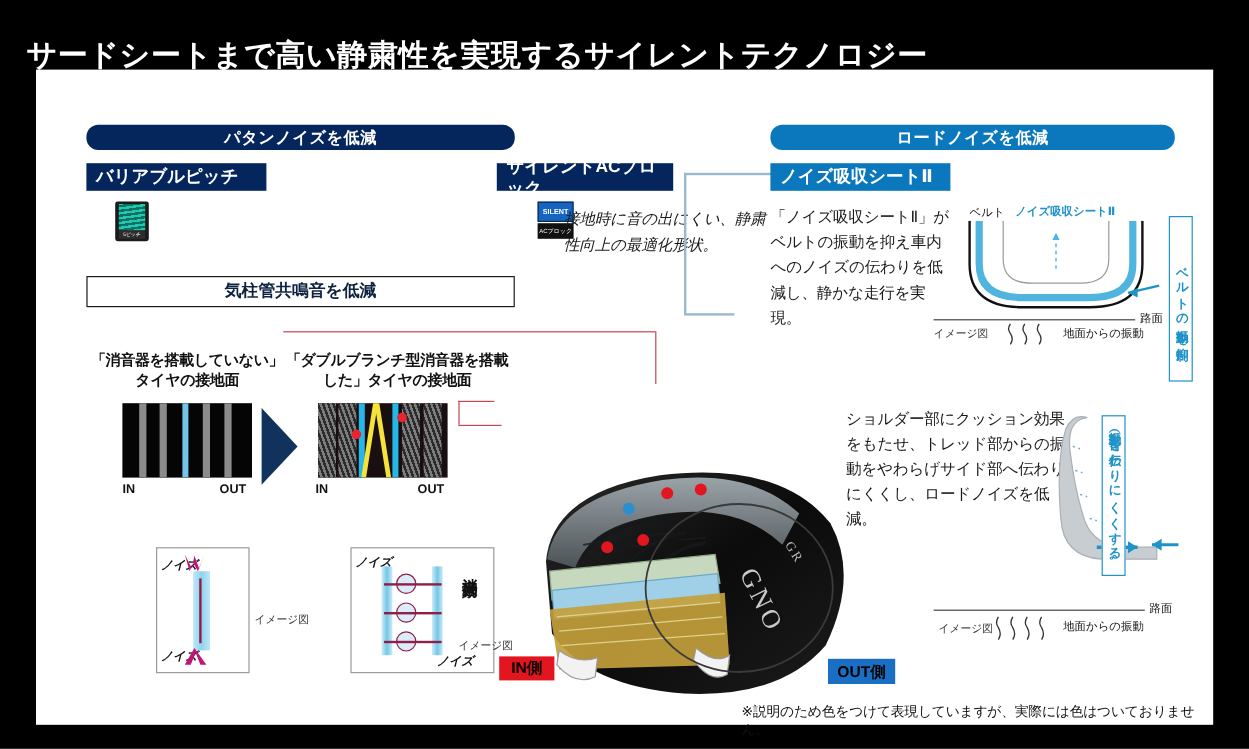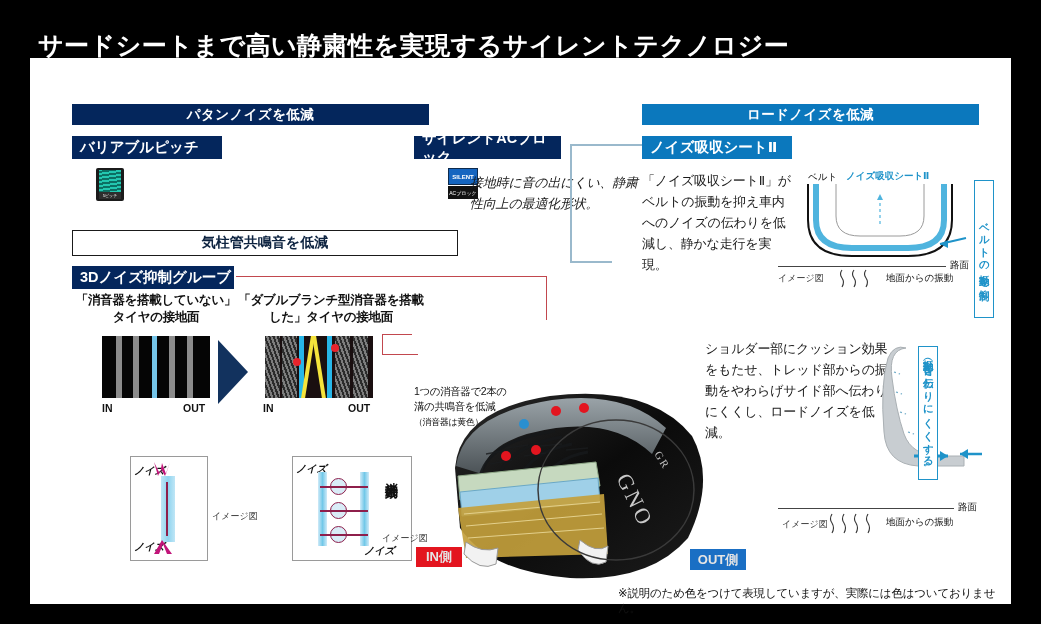--- a/index.html
+++ b/index.html
@@ -11,34 +11,34 @@
     position: relative;
   }
 
   
   .title-bar {
     position: absolute; left: 0; top: 0; width: 1041px; height: 55px;
     display: flex; align-items: center;
   }
   .title-text {
     color: #ffffff; font-size: 25px; font-weight: 700;
-    letter-spacing: .5px; padding-left: 38px; margin-top: 35px;
+    letter-spacing: .5px; padding-left: 22px; margin-top: 35px;
   }
 
   
   .canvas {
     position: absolute; left: 30px; top: 58px;
     width: 981px; height: 546px; background: #ffffff;
   }
 
   
   .sec-bar {
     position: absolute; color: #fff; font-weight: 700;
     display: flex; align-items: center; justify-content: center;
-    font-size: 13.5px; letter-spacing: .4px;
+    font-size: 13.5px; letter-spacing: .4px; border-radius: 10px;
   }
   .sec-bar.navy { background: #04265c; }
   .sec-bar.blue { background: #0b78bd; }
 
   .bar-pattern { left: 42px;  top: 46px;  width: 357px; height: 21px; }
   .bar-road    { left: 612px; top: 46px;  width: 337px; height: 21px; }
 
   
   .sub-tab {
     position: absolute; color: #fff; font-weight: 700; font-size: 14.5px;
@@ -89,21 +89,21 @@
     display:flex; align-items:center; justify-content:center;
   }
   .ico-ac .bot {
     position:absolute; left:0; top:18px; width:30px; height:13px;
     background:#111; color:#fff; font-size:5px;
     display:flex; align-items:center; justify-content:center;
   }
 
   
   .outline-box {
-    position: absolute; left: 42px; top: 172px; width: 386px; height: 26px;
+    position: absolute; left: 42px; top: 172px; width: 357px; height: 26px;
     border: 1.5px solid #1a1a1a; background:#fff;
     display: flex; align-items: center; justify-content: center;
     font-size: 14px; font-weight: 700; color: #0d2340;
   }
   .conn-ac-v  { position:absolute; left:540px; top:86px; width:1.5px; height:118px; background:#9ab9cc; }
   .conn-ac-h  { position:absolute; left:540px; top:86px; width:110px; height:1.5px; background:#9ab9cc; }
   .conn-ac-b  { position:absolute; left:540px; top:203px; width:42px;  height:1.5px; background:#9ab9cc; }
 
   .conn-red-h { position:absolute; left:206px; top:218px; width:310px; height:1.3px; background:#c2474e; }
   .conn-red-v { position:absolute; left:516px; top:218px; width:1.3px; height:44px;  background:#c2474e; }
@@ -217,21 +217,21 @@
     position:absolute; border:1.2px solid #1f93c9; background:#fff;
     writing-mode: vertical-rl; font-size:10.5px; color:#1f93c9;
     font-weight:700; display:flex; align-items:center; justify-content:center;
     letter-spacing:1px; line-height:1.1;
   }
   .vcall-1 { left:944px; top:122px; width:20px; height:138px; }
   .vcall-2 { left:888px; top:288px; width:20px; height:134px; }
 
   
   .side-tag {
-    position:absolute; color:#e5e5e5; font-weight:700; font-size:13px;
+    position:absolute; color:#000000; font-weight:700; font-size:13px;
     display:flex; align-items:center; justify-content:center;text-align:right;
   }
   .tag-in  { left:386px; top:489px; width:46px; height:20px; background:#e3151f; }
   .tag-out { left:660px; top:491px; width:56px; height:21px; background:#1a6fc4; }
 
   .footnote {
     position:absolute; left:588px; top:528px;
     font-size:11.5px; color:#111; letter-spacing:-.2px;
   }
 </style>
@@ -259,21 +259,20 @@
     <div class="bot">ACブロック</div>
   </div>
   <div class="para para-ac">接地時に音の出にくい、静粛性向上の最適化形状。</div>
 
   <div class="conn-ac-h"></div>
   <div class="conn-ac-v"></div>
   <div class="conn-ac-b"></div>
 
   <div class="outline-box">気柱管共鳴音を低減</div>
 
-  <div class="sub-tab navy tab-3dg">3Dノイズ抑制グルーブ</div>
   <div class="conn-red-h"></div>
   <div class="conn-red-v"></div>
 
   <div class="cmp-cap cmp-cap-r">「ダブルブランチ型消音器を搭載した」タイヤの接地面</div>
   <div class="cmp-cap cmp-cap-l">「消音器を搭載していない」タイヤの接地面</div>
 
   <div class="tread-l">
     <div class="rib" style="left:14px"></div>
     <div class="rib" style="left:31px"></div>
     <div class="grv" style="left:50px"></div>
@@ -297,24 +296,20 @@
     <div class="dot" style="left:28px; top:22px;"></div>
     <div class="dot" style="left:66px; top:8px;"></div>
   </div>
   <div class="io-lab" style="left:233px; top:344px;">IN</div>
   <div class="io-lab" style="left:318px; top:344px;">OUT</div>
 
   <div class="conn-res-h"></div>
   <div class="conn-res-v"></div>
   <div class="conn-res-h2"></div>
 
-  <div class="res-note">
-    <span>1つの消音器で2本の溝の共鳴音を低減</span>
-    <span class="sml">（消音器は黄色）</span>
-  </div>
 
   <div class="nbox nbox-l"></div>
   <div class="n-lab" style="left:104px; top:406px;">ノイズ</div>
   <div class="n-lab" style="left:104px; top:482px;">ノイズ</div>
   <div class="tube"></div>
   <div class="tube-arrow"></div>
   <svg style="position:absolute;left:122px;top:402px;width:34px;height:18px">
     <path d="M2 2 L8 14 L10 3 L14 14 L18 2 L13 16 L9 9 L6 16 Z" fill="#c2157a"></path>
   </svg>
   <svg style="position:absolute;left:122px;top:480px;width:34px;height:18px">

